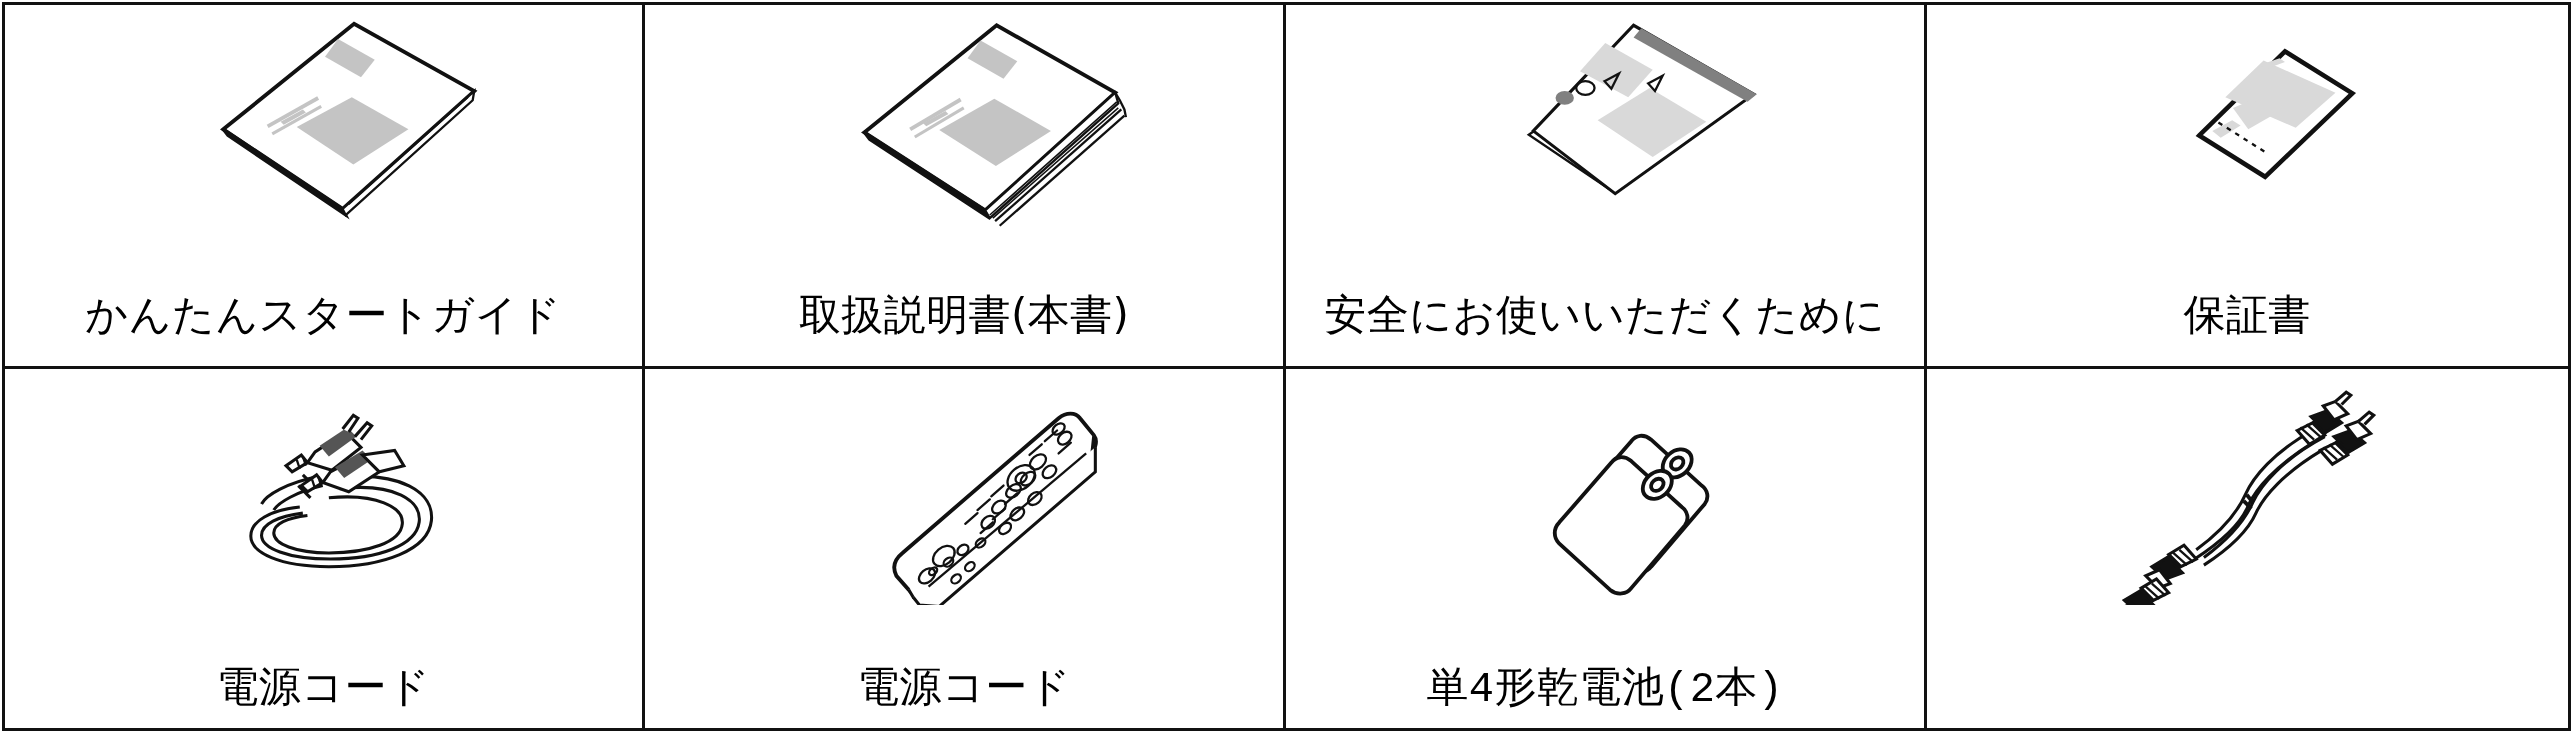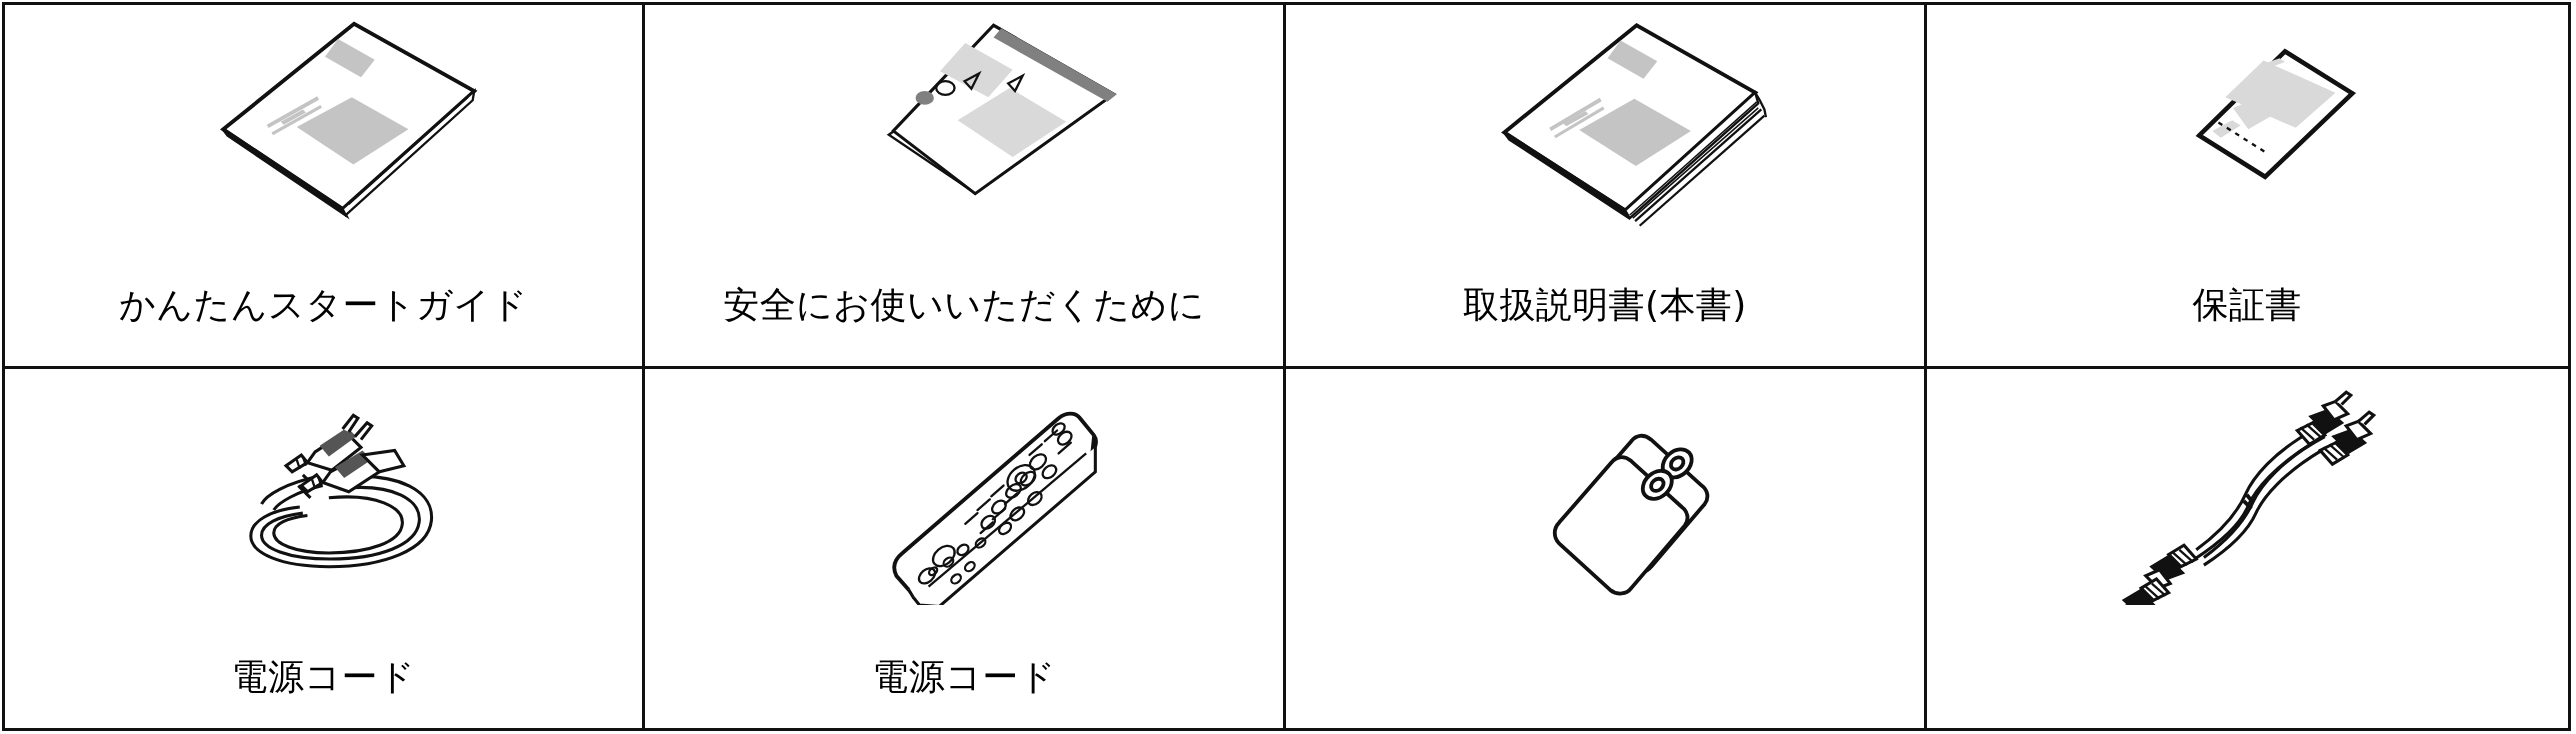--- a/index.html
+++ b/index.html
@@ -45,21 +45,21 @@
     align-items:center;
     justify-content:center;
     flex:0 0 auto;
   }
   .art svg{display:block;}
 
   .caption{
     width:100%;
     text-align:center;
     color:#000000;
-    font-size:36px;
+    font-size:42px;
     line-height:1.16;
     letter-spacing:0.4px;
     font-weight:400;
     white-space:pre-line;
   }
 
   
   .r1 .art{height:229px; padding-top:4.6px;}
   .r1 .caption{margin-top:4.6px;}
 
@@ -83,41 +83,20 @@
             <polygon points="222,28 270,55 252,78 205,51" fill="#c4c4c4"></polygon>
             <polygon points="168,143 240,104 314,146 242,192" fill="#c4c4c4"></polygon>
             <polygon points="147,136 176,120 180,124 151,140" fill="#c4c4c4"></polygon>
             <path d="M130 142 L196 105" fill="none" stroke="#c4c4c4" stroke-width="5"></path>
             <path d="M136 152 L200 116" fill="none" stroke="#c4c4c4" stroke-width="4"></path>
           </g>
         </svg>
       </div>
       <div class="caption">
         <span>かんたんスタートガイド</span>
-      </div>
-    </div>
-
-    <div class="cell r1">
-      <div class="art">
-        <svg width="329" height="222" viewBox="0 0 430 290">
-          <g transform="translate(10,6)">
-            <path d="M106 153 L128 138 L236 210 L214 226 Z" fill="#ffffff" stroke="#111111" stroke-width="3"></path>
-            <path d="M112 148 L243 10 L400 100 L219 230 Z" fill="#ffffff" stroke="#111111" stroke-width="4"></path>
-            <path d="M253 14 L404 100 L392 110 L243 26 Z" fill="#808080"></path>
-            <polygon points="206,33 268,68 236,104 173,70" fill="#d9d9d9"></polygon>
-            <polygon points="196,134 264,92 338,136 268,182" fill="#d9d9d9"></polygon>
-            <ellipse cx="153" cy="105" rx="12" ry="9" fill="#808080"></ellipse>
-            <ellipse cx="180" cy="92" rx="12" ry="9" fill="none" stroke="#111111" stroke-width="3"></ellipse>
-            <path d="M205 83 L224 73 L214 93 Z" fill="none" stroke="#111111" stroke-width="3"></path>
-            <path d="M262 86 L281 76 L271 96 Z" fill="none" stroke="#111111" stroke-width="3"></path>
-          </g>
-        </svg>
-      </div>
-      <div class="caption">
-        <span>安全にお使いいただくために</span>
       </div>
     </div>
 
     <div class="cell r1">
       <div class="art">
         <svg width="329" height="222" viewBox="0 0 430 290">
           <g transform="translate(12,6)">
             <path d="M72 150 L245 10 L400 98 L230 252 Z" fill="#ffffff" stroke="#111111" stroke-width="5"></path>
             <path d="M72 150 L79 159 L236 262 L230 252 Z" fill="#111111" stroke="#111111" stroke-width="4"></path>
             <path d="M230 252 L236 262 L404 112 L400 98 Z" fill="#ffffff" stroke="#111111" stroke-width="3"></path>
@@ -129,20 +108,41 @@
             <polygon points="224,30 272,57 254,80 207,53" fill="#c4c4c4"></polygon>
             <polygon points="170,147 242,106 316,148 244,194" fill="#c4c4c4"></polygon>
             <polygon points="149,138 178,122 182,126 153,142" fill="#c4c4c4"></polygon>
             <path d="M132 146 L198 107" fill="none" stroke="#c4c4c4" stroke-width="5"></path>
             <path d="M138 156 L202 118" fill="none" stroke="#c4c4c4" stroke-width="4"></path>
           </g>
         </svg>
       </div>
       <div class="caption">
         <span>取扱説明書(本書)</span>
+      </div>
+    </div>
+
+    <div class="cell r1">
+      <div class="art">
+        <svg width="329" height="222" viewBox="0 0 430 290">
+          <g transform="translate(10,6)">
+            <path d="M106 153 L128 138 L236 210 L214 226 Z" fill="#ffffff" stroke="#111111" stroke-width="3"></path>
+            <path d="M112 148 L243 10 L400 100 L219 230 Z" fill="#ffffff" stroke="#111111" stroke-width="4"></path>
+            <path d="M253 14 L404 100 L392 110 L243 26 Z" fill="#808080"></path>
+            <polygon points="206,33 268,68 236,104 173,70" fill="#d9d9d9"></polygon>
+            <polygon points="196,134 264,92 338,136 268,182" fill="#d9d9d9"></polygon>
+            <ellipse cx="153" cy="105" rx="12" ry="9" fill="#808080"></ellipse>
+            <ellipse cx="180" cy="92" rx="12" ry="9" fill="none" stroke="#111111" stroke-width="3"></ellipse>
+            <path d="M205 83 L224 73 L214 93 Z" fill="none" stroke="#111111" stroke-width="3"></path>
+            <path d="M262 86 L281 76 L271 96 Z" fill="none" stroke="#111111" stroke-width="3"></path>
+          </g>
+        </svg>
+      </div>
+      <div class="caption">
+        <span>安全にお使いいただくために</span>
       </div>
     </div>
 
     <div class="cell r1 last-col">
       <div class="art">
         <svg width="329" height="222" viewBox="0 0 430 290">
           <g transform="translate(10,6)">
             <path d="M142 154 L254 44 L342 99 L228 208 Z" fill="#ffffff" stroke="#111111" stroke-width="6"></path>
             <polygon points="226,56 320,98 268,144 176,104" fill="#d9d9d9"></polygon>
             <polygon points="221,62 247,53 254,58 229,67" fill="#d9d9d9"></polygon>
@@ -253,20 +253,23 @@
             <g transform="translate(-26,28)">
               <path d="M174 150 C166 158 166 170 174 178 L240 238 C250 246 262 244 268 236 L338 154 C344 146 342 136 334 130 L268 70 C258 62 248 64 242 72 Z"></path>
             </g>
             <ellipse cx="302" cy="101" rx="21" ry="16" transform="rotate(-42 302 101)"></ellipse>
             <ellipse cx="302" cy="101" rx="9" ry="7" transform="rotate(-42 302 101)"></ellipse>
             <ellipse cx="276" cy="129" rx="21" ry="16" transform="rotate(-42 276 129)"></ellipse>
             <ellipse cx="276" cy="129" rx="9" ry="7" transform="rotate(-42 276 129)"></ellipse>
           </g>
         </svg>
       </div>
+      <div class="caption">
+        <span>単4形乾電池(2本)</span>
+      </div>
     </div>
 
     <div class="cell r2 last-col last-row">
       <div class="art">
         <svg width="329" height="222" viewBox="0 0 430 290">
           <g transform="translate(8,4)" fill="none" stroke="#111111" stroke-width="4">
             <path d="M296 56 C240 86 214 120 204 142 C196 160 178 186 140 214"></path>
             <path d="M308 66 C252 96 224 130 214 152 C206 170 188 196 150 224"></path>
             <path d="M292 74 C244 104 218 134 208 156 C200 176 178 200 138 226"></path>
             <path d="M304 84 C254 114 228 144 218 166 C210 184 190 208 150 234"></path>

